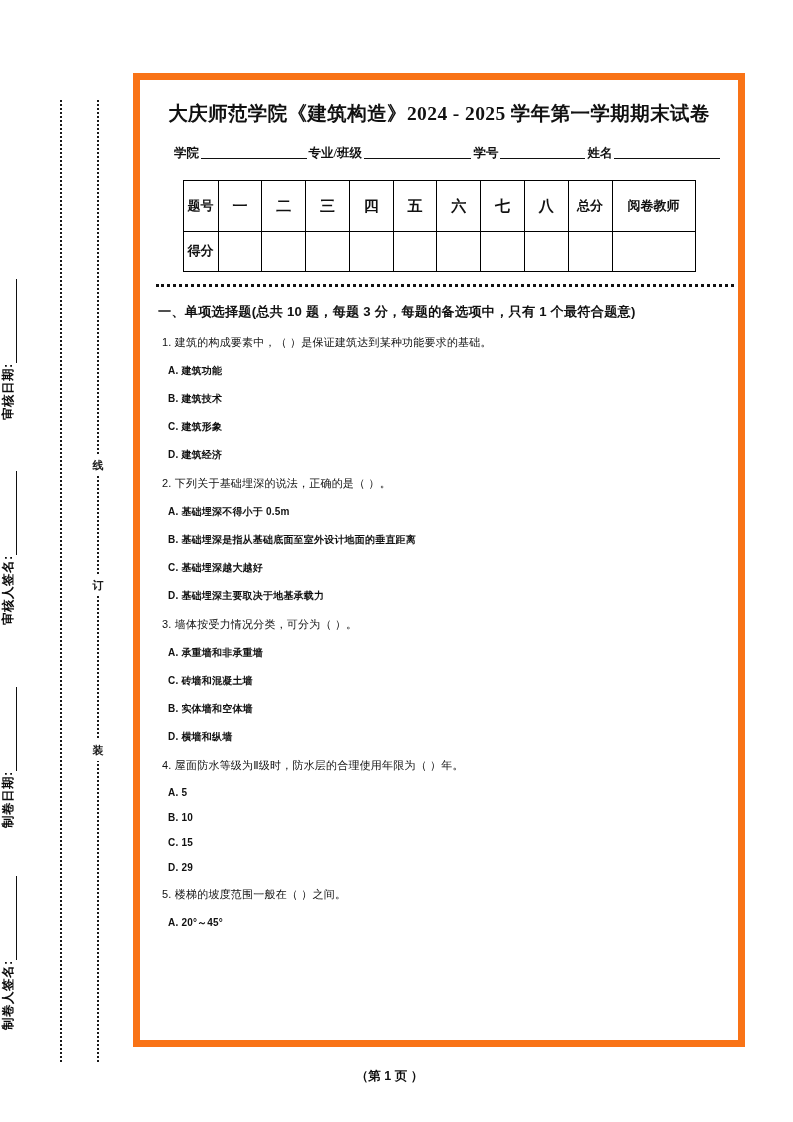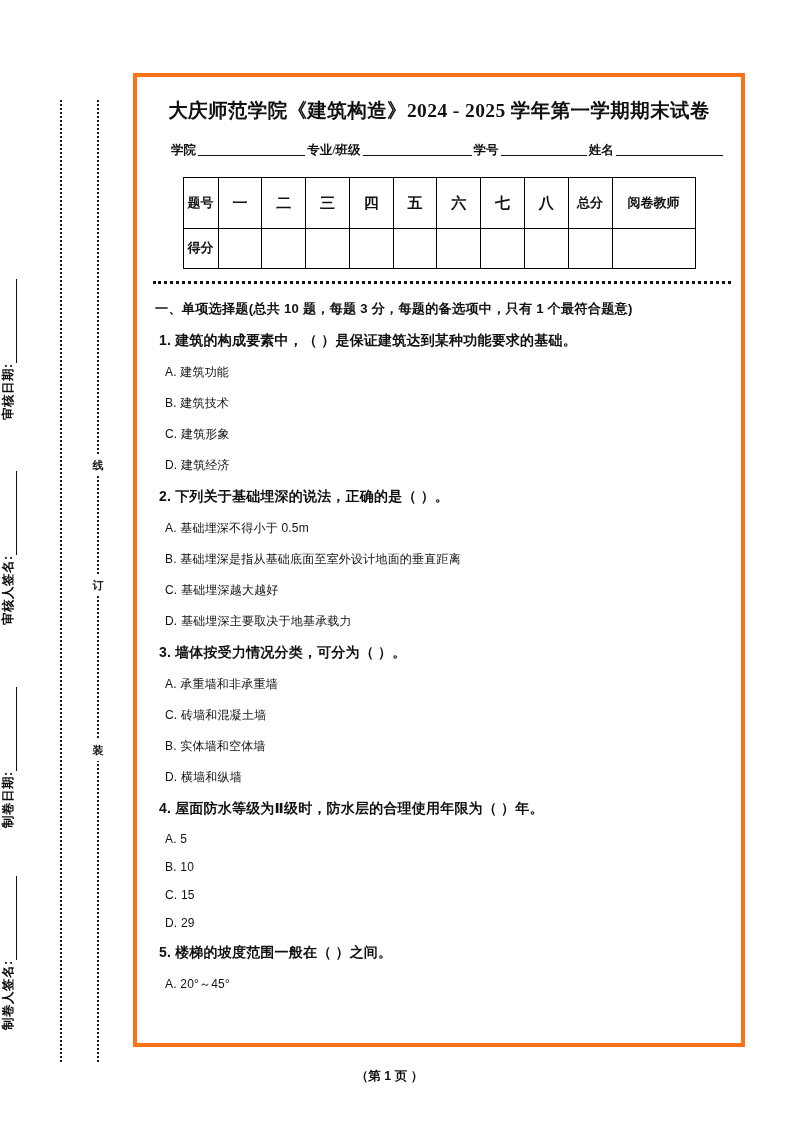--- a/index.html
+++ b/index.html
@@ -71,21 +71,21 @@
     transform-origin: center center;
   }
 
   
   .sheet {
     position: absolute;
     left: 133px;
     top: 73px;
     width: 612px;
     height: 974px;
-    border: 4px solid #f97316;
+    border: 7px solid #f97316;
     box-sizing: border-box;
     padding: 14px 16px 12px 16px;
   }
 
   .paper-title {
     text-align: center;
     font-family: "Liberation Serif", "DejaVu Serif", serif;
     font-size: 19.5px;
     font-weight: bold;
     letter-spacing: 0.4px;
@@ -160,28 +160,28 @@
     font-family: "Liberation Sans", "DejaVu Sans", sans-serif;
   }
   .section-head {
     font-size: 13.2px;
     font-weight: bold;
     letter-spacing: 0.2px;
     margin: 0 0 14px 0;
     white-space: nowrap;
   }
   .question {
-    font-size: 14px;
-    font-weight: bold;
+    font-size: 11px;
+    font-weight: normal;
     margin: 0 0 14px 4px;
     letter-spacing: 0.2px;
   }
   .option {
-    font-size: 12px;
-    font-weight: normal;
+    font-size: 10px;
+    font-weight: bold;
     margin: 0 0 14px 10px;
     letter-spacing: 0.2px;
   }
 
   
   .footer {
     position: absolute;
     left: 0;
     top: 1068px;
     width: 779px;

